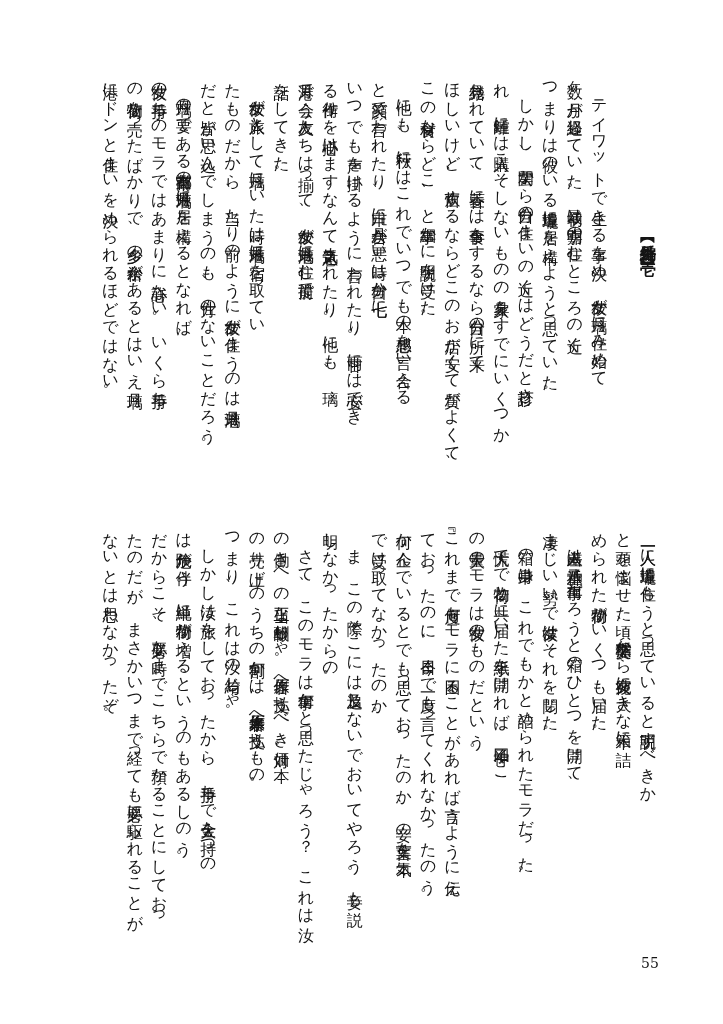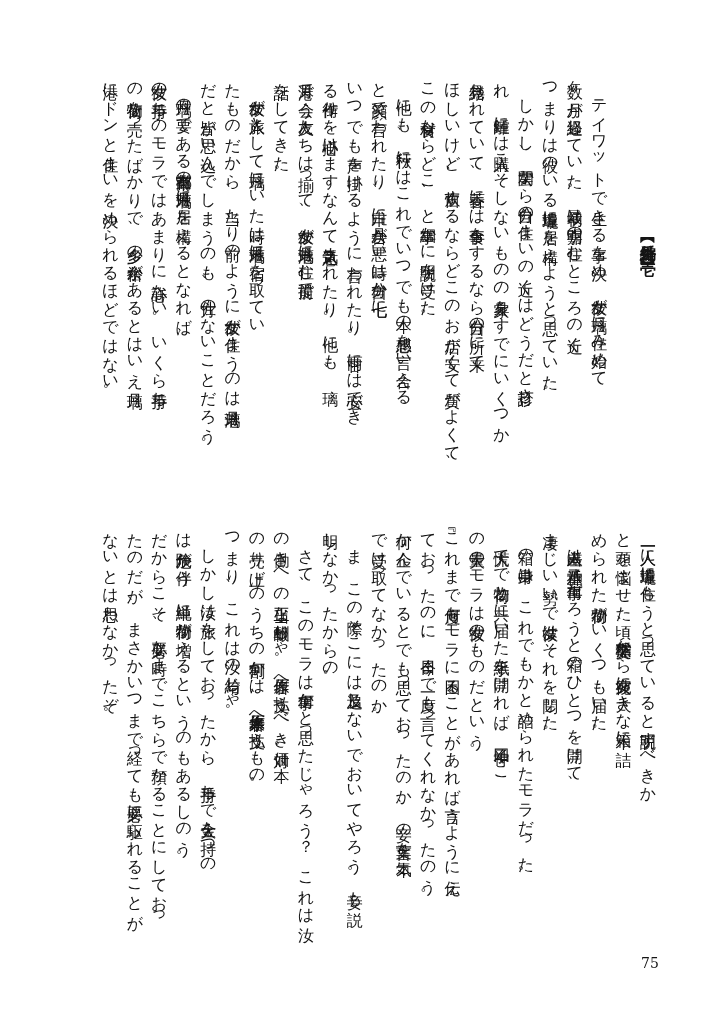--- a/index.html
+++ b/index.html
@@ -104,14 +104,14 @@
     <div class="col">の働きへの正当な報酬じゃ。原作者へ支払うべき対価。本</div>
     <div class="col">の売り上げのうちの何割かは、本来原作者へ支払うもの。</div>
     <div class="col">つまり、これは汝の給与じゃ。</div>
     <div class="col">　しかし汝は旅をしておったから、手持ちで大金を持つの</div>
     <div class="col">は危険が伴う。単純に荷物が増えるというのもあるしのう。</div>
     <div class="col">だからこそ、必要な時までこちらで預かることにしておっ</div>
     <div class="col">たのだが、まさかいつまで経っても必要に駆られることが</div>
     <div class="col">ないとは思わなかったぞ。</div>
   </div>
 
-  <div class="page-number">75</div>
+  <div class="page-number">55</div>
 </div>
 
 </body></html>

